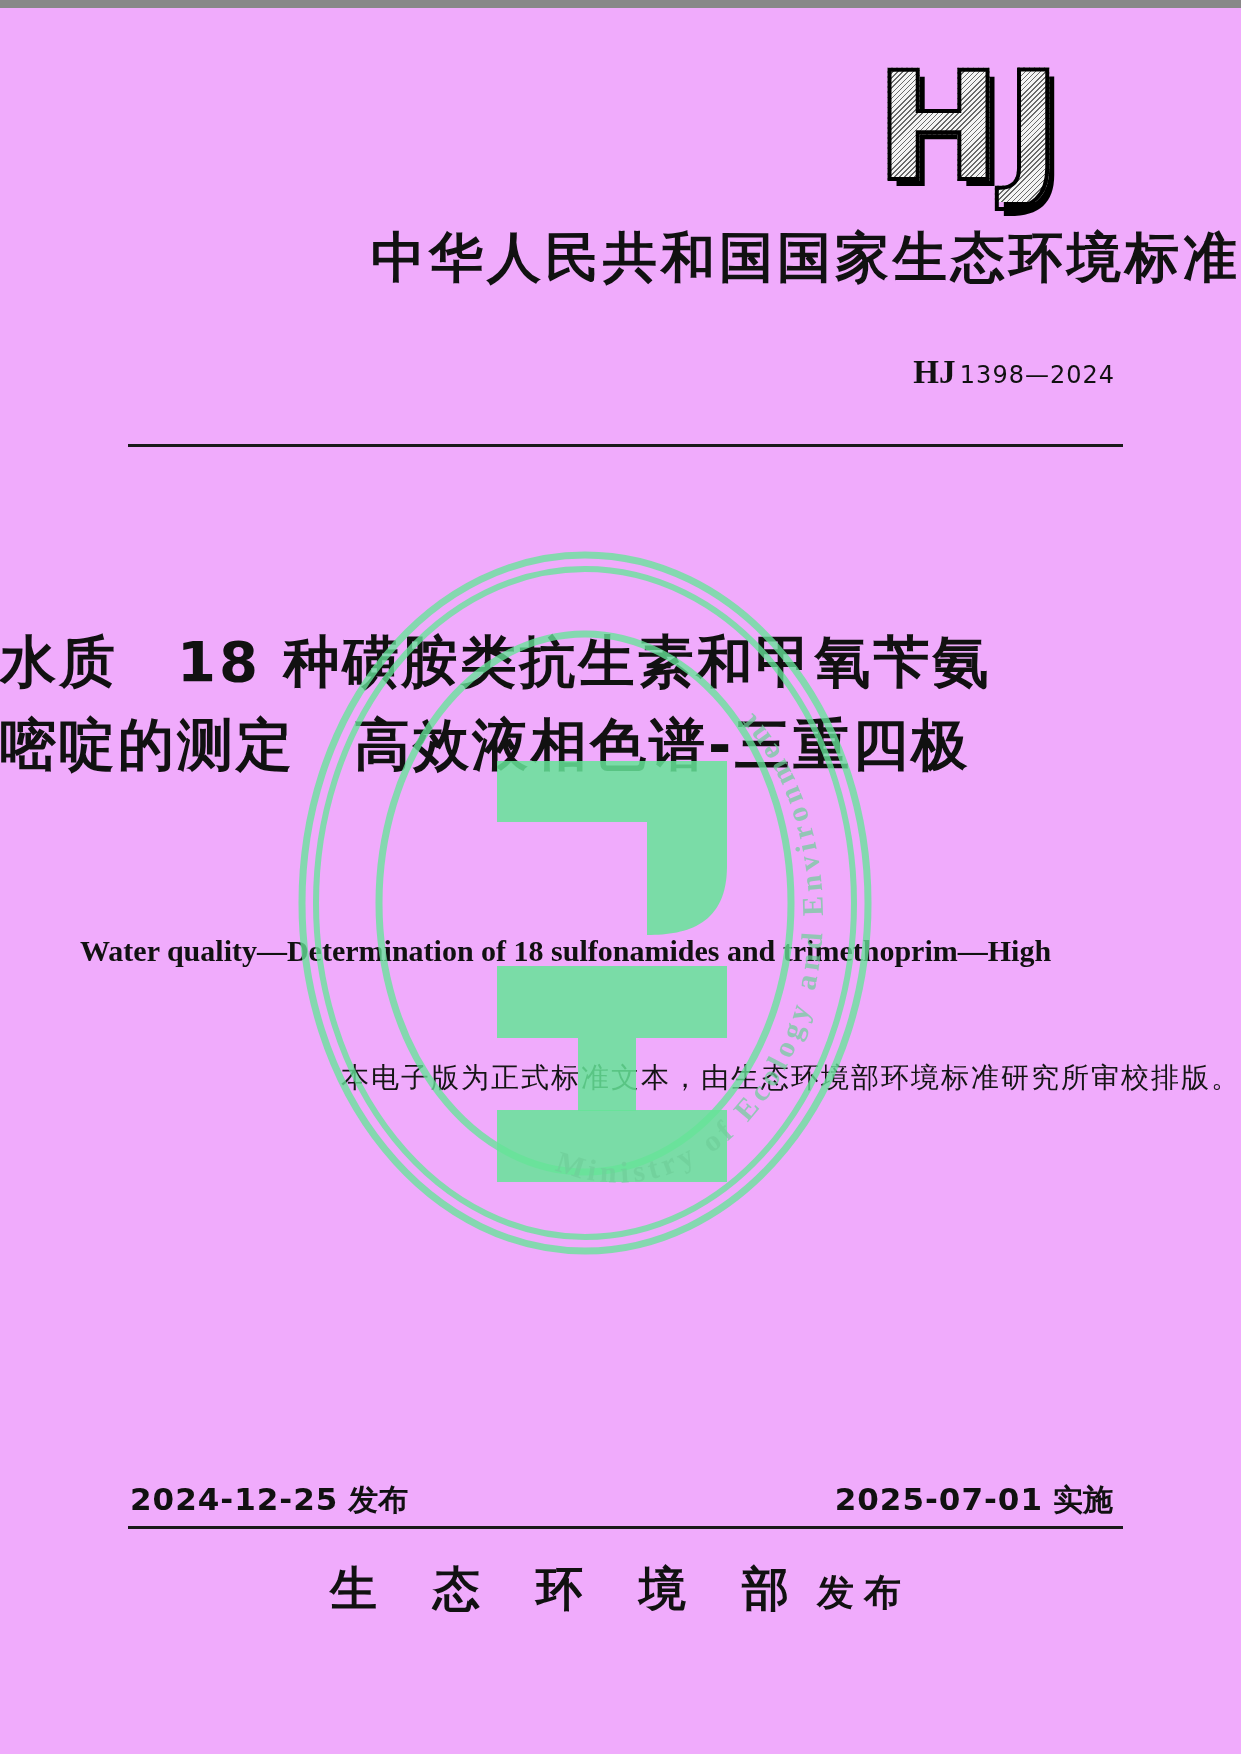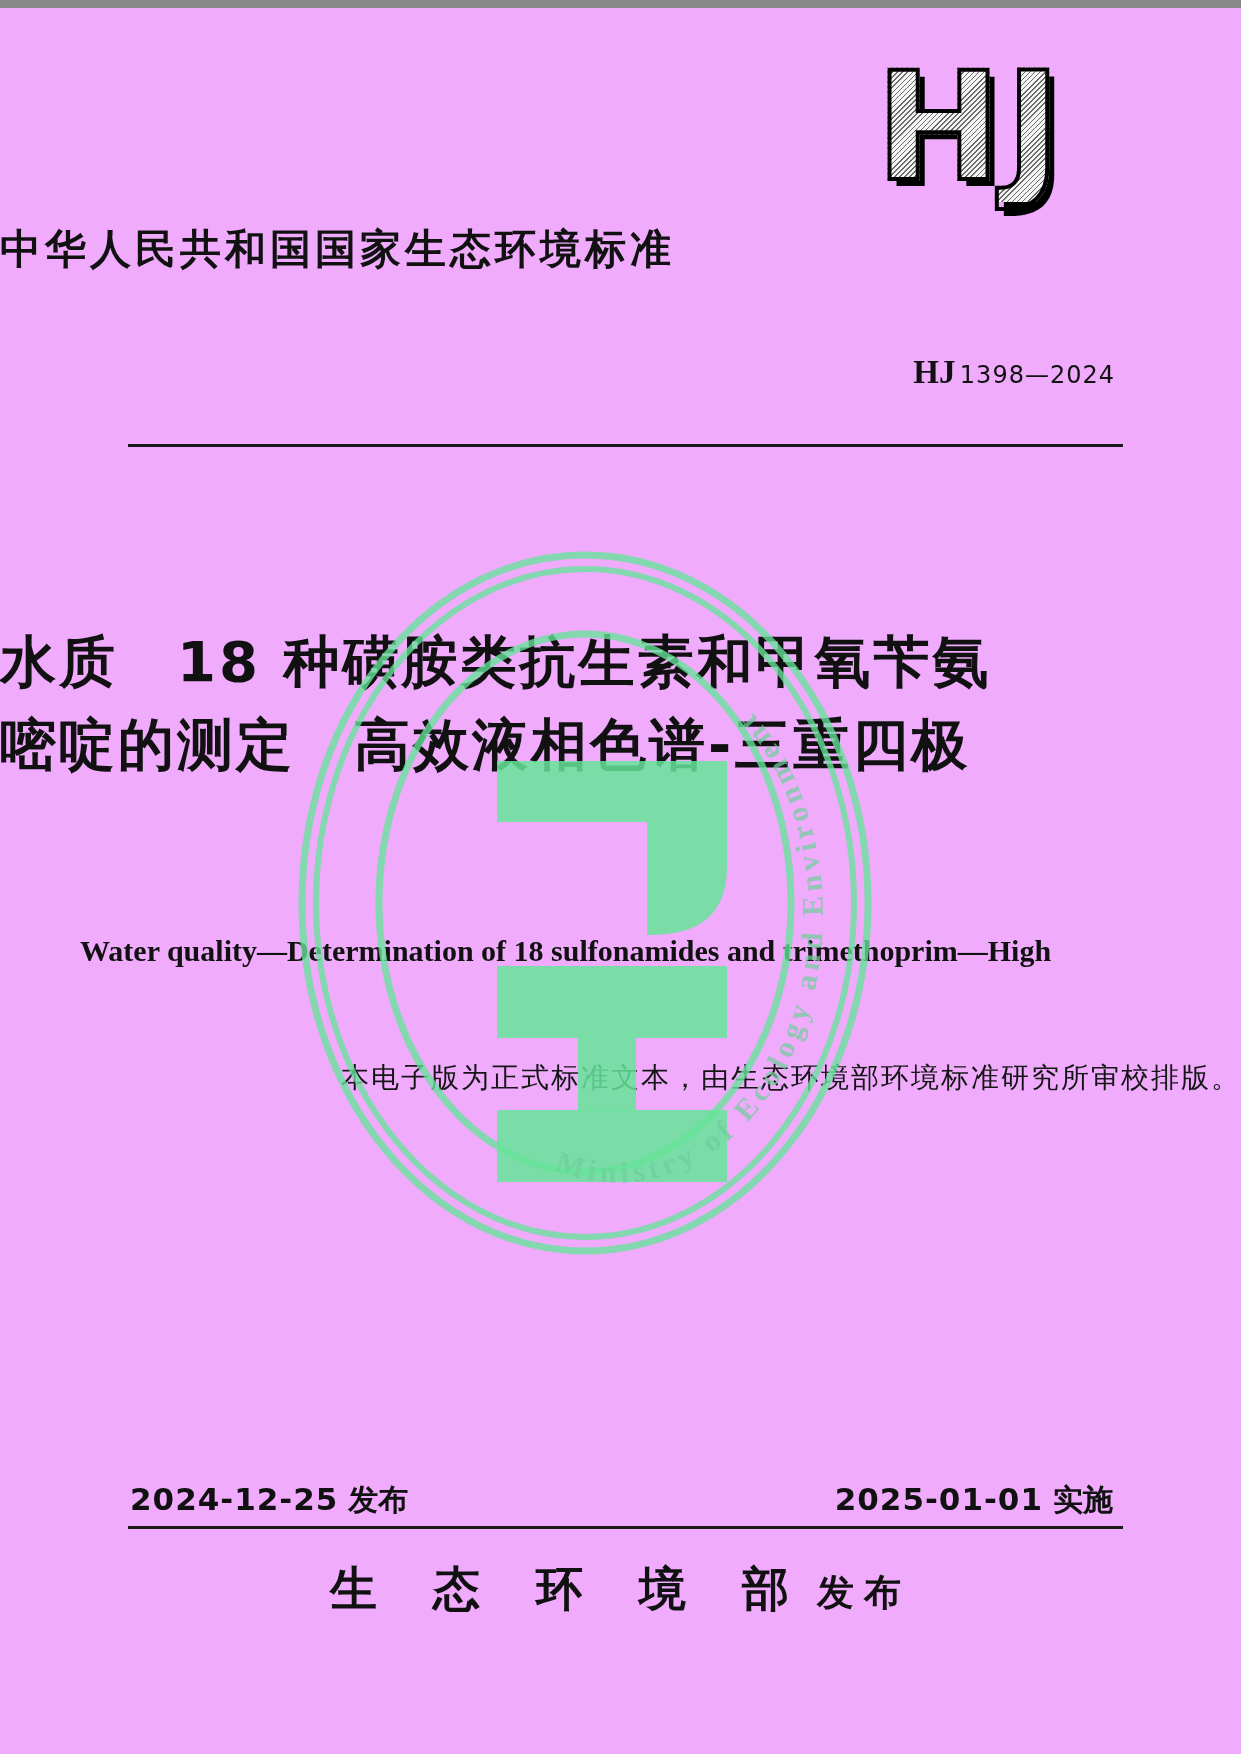--- a/index.html
+++ b/index.html
@@ -21,23 +21,23 @@
   .hj-back{position:absolute;left:7px;top:7px;color:#000;}
   .hj-front{
     position:relative;
     color:transparent;
     background:repeating-linear-gradient(135deg,#6a6a6a 0 1.2px,#f4f4f4 1.2px 3.6px);
     -webkit-background-clip:text;background-clip:text;
     -webkit-text-stroke:4px #000;
   }
   
   .header-title{
-    position:absolute;top:214px;left:0;right:0;text-align:left;
+    position:absolute;top:214px;left:0;right:0;text-align:right;
     font-family:"Liberation Serif","DejaVu Serif",serif;
-    font-weight:bold;font-size:41px;letter-spacing:4px;white-space:nowrap;
+    font-weight:bold;font-size:54px;letter-spacing:4px;white-space:nowrap;
   }
   .std-number{
     position:absolute;top:346px;right:126px;white-space:nowrap;
   }
   .std-prefix{font-family:"Liberation Serif","DejaVu Serif",serif;font-weight:bold;font-size:33px;}
   .std-code{font-family:"DejaVu Sans","Liberation Sans",sans-serif;font-weight:500;font-size:24px;letter-spacing:1px;}
   .rule{position:absolute;left:128px;right:118px;height:3px;background:#1a1a1a;}
   .rule-top{top:436px;}
   .rule-bottom{top:1518px;}
   
@@ -106,21 +106,21 @@
     <div>Water quality—Determination of 18 sulfonamides and trimethoprim—High</div>
   </div>
 
   <div class="note-line">本电子版为正式标准文本，由生态环境部环境标准研究所审校排版。</div>
 
   <div class="dates-row">
     <div>
       <span class="date-num">2024-12-25</span><span class="date-label">发布</span>
     </div>
     <div>
-      <span class="date-num">2025-01-01</span><span class="date-label">实施</span>
+      <span class="date-num">2025-07-01</span><span class="date-label">实施</span>
     </div>
   </div>
 
   <div class="rule rule-bottom"></div>
 
   <div class="publisher">
     <span class="pub-name">生态环境部</span><span class="pub-label">发布</span>
   </div>
 
   <svg class="watermark" viewBox="0 0 1241 1754">

